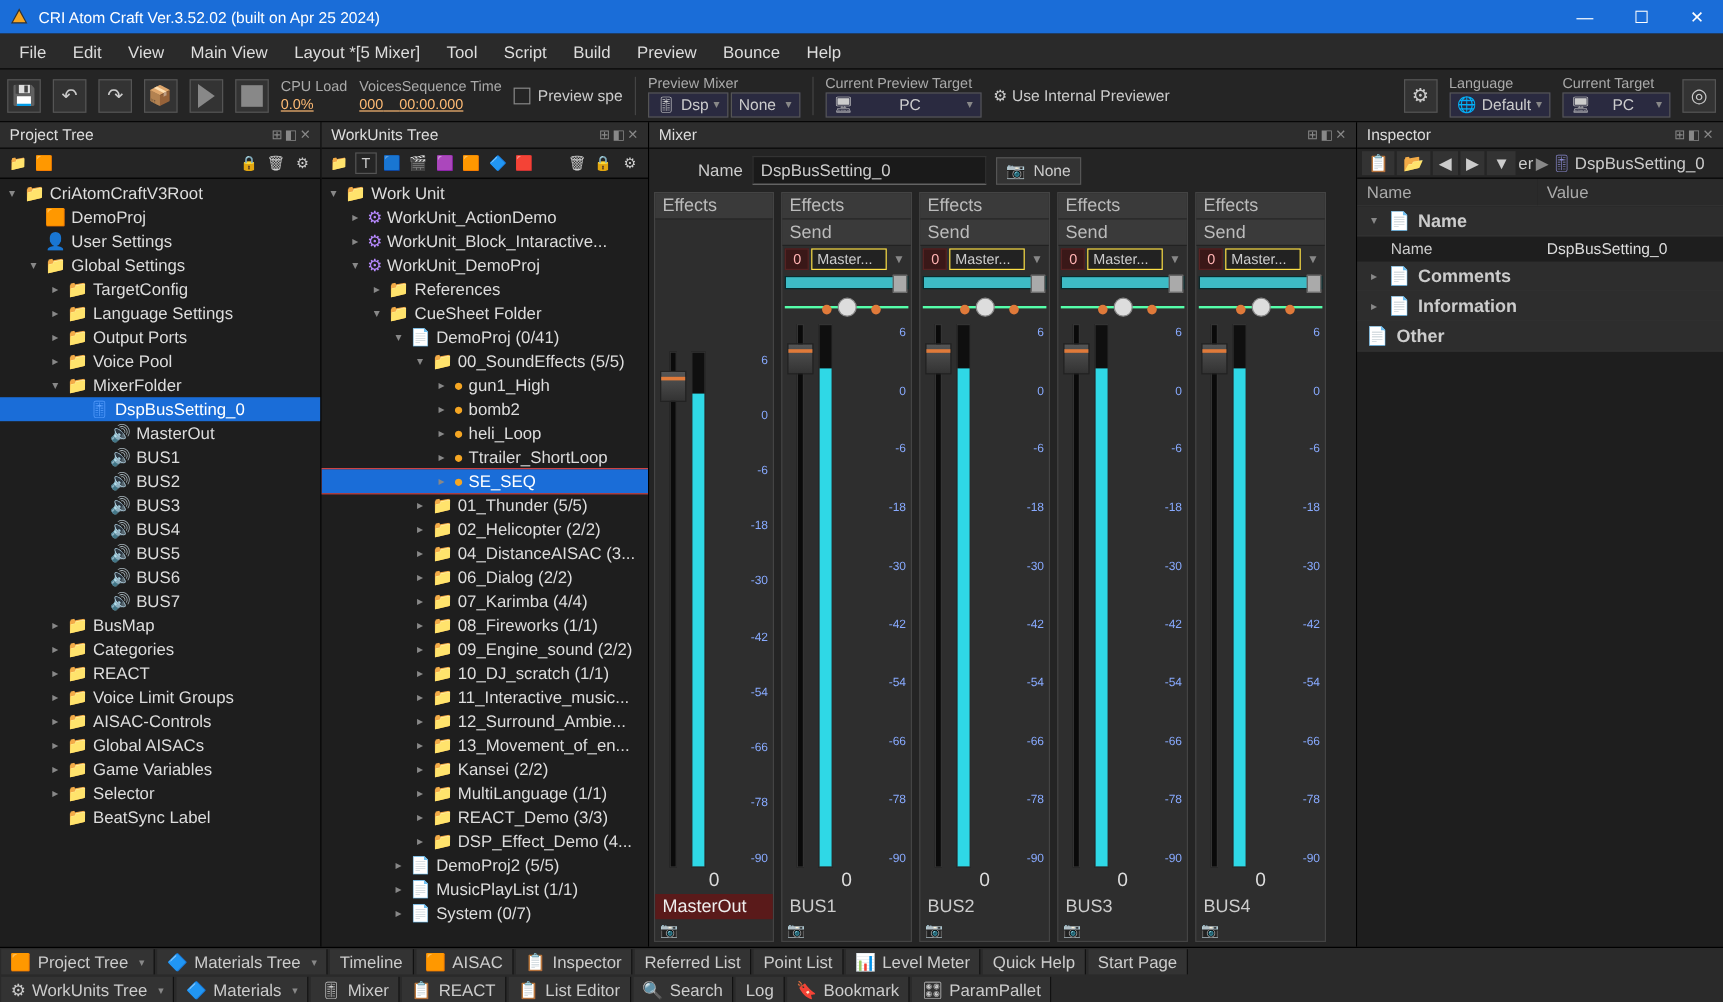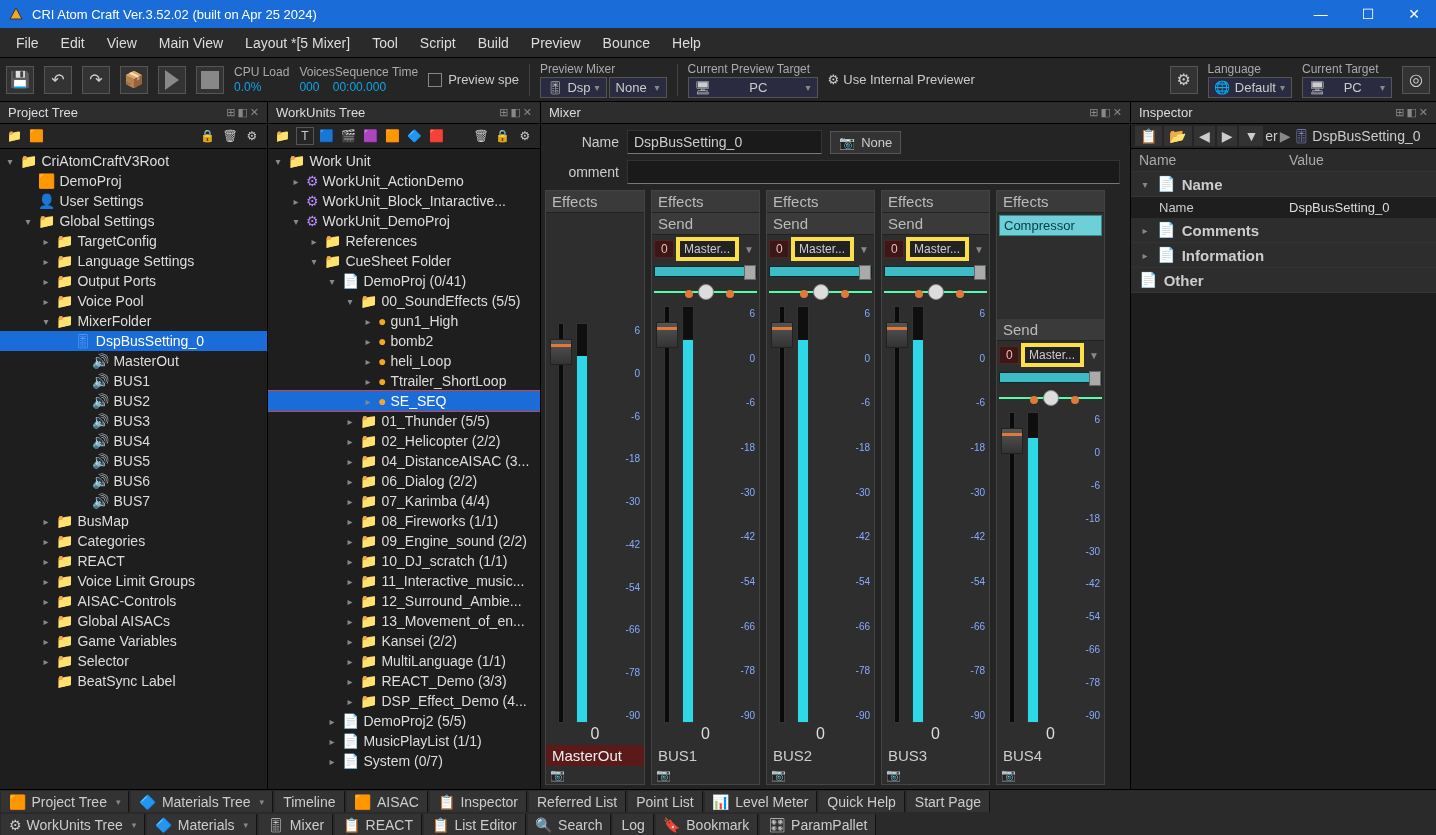--- a/index.html
+++ b/index.html
@@ -6,21 +6,21 @@
 body { background:#1e1e1e; color:#ccc; font-size:13px; width:1436px; height:835px; overflow:hidden; position:relative; }
 .titlebar { background:#1a6dd8; color:#fff; height:28px; display:flex; align-items:center; padding:0 8px; justify-content:space-between; }
 .titlebar .winctrl { display:flex; gap:18px; font-size:14px; }
 .titlebar .winctrl span { cursor:pointer; padding:4px 8px; }
 .menubar { background:#2a2a2a; height:30px; display:flex; align-items:center; padding:0 6px; gap:2px; border-bottom:1px solid #000; color:#ddd; font-size:14px; }
 .menubar span { padding:4px 10px; cursor:pointer; }
 .toolbar { background:#252525; height:44px; display:flex; align-items:center; padding:0 6px; gap:10px; border-bottom:1px solid #000; }
 .tb-btn { width:28px; height:28px; background:#333; border:1px solid #555; display:flex; align-items:center; justify-content:center; font-size:16px; cursor:pointer; }
 .tb-play { border-left:14px solid #888; border-top:10px solid transparent; border-bottom:10px solid transparent; width:0; height:0; }
 .tb-stop { width:18px; height:18px; background:#888; }
-.tb-stat { color:#0ea5e9; font-size:12px; line-height:1.2; }
+.tb-stat { color:#fdba74; font-size:12px; line-height:1.2;text-decoration:underline; }
 .tb-label { font-size:12px; color:#aaa; }
 .tb-group { display:flex; flex-direction:column; gap:1px; }
 .tb-select { background:#2a2a40; border:1px solid #555; color:#ccc; padding:2px 6px; min-width:58px; display:inline-flex; align-items:center; justify-content:space-between; gap:4px; cursor:pointer; font-size:13px; }
 .tb-select::after { content:"▾"; font-size:10px; color:#888; }
 .chk { width:14px; height:14px; border:1px solid #888; display:inline-block; vertical-align:middle; }
 .sep { width:1px; height:32px; background:#444; }
 
 .workspace { display:flex; height:calc(100% - 28px - 30px - 44px - 46px); }
 .panel { background:#1e1e1e; display:flex; flex-direction:column; border-right:1px solid #000; }
 .panel-hdr { background:#2d2d2d; color:#ddd; padding:2px 8px; display:flex; align-items:center; justify-content:space-between; border-bottom:1px solid #000; font-size:13px; height:22px; }
@@ -48,21 +48,21 @@
 .nonebox { background:#333; padding:3px 8px; border:1px solid #555; color:#ccc; display:flex; align-items:center; gap:6px; }
 .mixer-strips { flex:1; display:flex; gap:6px; padding:0 4px 4px 4px; overflow:hidden; }
 .strip { width:109px; background:#2e2e2e; border:1px solid #444; display:flex; flex-direction:column; }
 .strip.master { width:100px; }
 .strip-sec-h { background:#3a3a3a; color:#bbb; font-size:15px; padding:2px 6px; border-bottom:1px solid #222; }
 .fx-body { height:106px; padding:2px; display:flex; flex-direction:column; gap:2px; }
 .fx-chip { background:#6fcfd8; color:#063a40; font-size:13px; padding:2px 4px; border:1px solid #3a8a92; cursor:pointer; overflow:hidden; white-space:nowrap; }
 .send-body { padding:2px; display:flex; flex-direction:column; gap:3px; }
 .send-row { display:flex; align-items:center; gap:2px; }
 .send-val { background:#3a1818; color:#ffb3b3; font-size:12px; padding:1px 6px; border:1px solid #552222; width:20px; text-align:center; }
-.send-tgt { flex:1; background:#222; color:#ccc; font-size:12px; padding:1px 4px; border:4px solid #fde047; overflow:hidden; white-space:nowrap; }
+.send-tgt { flex:1; background:#222; color:#ccc; font-size:12px; padding:1px 4px; border:1px solid #fde047; overflow:hidden; white-space:nowrap; }
 .send-dd { color:#888; font-size:10px; padding:0 3px; cursor:pointer; }
 .send-slider { height:11px; background:#173c3f; border:1px solid #0a2a2c; position:relative; margin:2px 0; }
 .send-slider .fill { position:absolute; left:0; top:0; bottom:0; width:88%; background:#3dbcc6; }
 .send-slider .thumb { position:absolute; right:0; top:-2px; width:12px; height:15px; background:#aaa; border:1px solid #666; }
 .pan-row { height:16px; position:relative; margin-top:2px; }
 .pan-line { position:absolute; left:0; right:0; top:7px; height:2px; background:#5fa; }
 .pan-dot { position:absolute; top:6px; width:8px; height:8px; border-radius:50%; background:#e07a3a; }
 .pan-knob { position:absolute; left:50%; top:0; width:16px; height:16px; border-radius:50%; background:#ddd; border:1px solid #888; transform:translateX(-50%); }
 .meter-area { flex:1; display:flex; padding:4px 2px 0 2px; gap:2px; position:relative; min-height:250px; }
 .fader { width:26px; height:100%; position:relative; }
@@ -542,24 +542,20 @@
     <div class="mixer-body">
       <div class="mixer-top">
         <div class="mixer-top-row">
           <label>Name</label>
           <input style="flex: 0 0 150px;" value="DspBusSetting_0">
           <div class="nonebox">
               <span>📷</span>
               <span>None</span>
             </div>
         </div>
-        <div class="mixer-top-row">
-          <label>omment</label>
-          <input value="" style="">
-        </div>
       </div>
       <div class="mixer-strips" id="mixer-strips">
           <div class="strip master">
             <div class="strip-sec-h">Effects</div>
             <div class="fx-body"></div>
             <div class="meter-area">
               <div class="fader">
                 <div class="fader-track"></div>
                 <div class="fader-knob"></div>
               </div>
@@ -713,23 +709,20 @@
                 <div>-78</div>
                 <div>-90</div>
               </div>
             </div>
             <div class="strip-val">0</div>
             <div class="strip-name">BUS3</div>
             <div class="strip-foot">📷</div>
           </div>
           <div class="strip">
             <div class="strip-sec-h">Effects</div>
-            <div class="fx-body">
-              <div class="fx-chip">Compressor</div>
-            </div>
             <div class="strip-sec-h">Send</div>
             <div class="send-body">
               <div class="send-row">
                 <div class="send-val">0</div>
                 <div class="send-tgt">Master...</div>
                 <div class="send-dd">▼</div>
               </div>
               <div class="send-slider">
                 <div class="fill"></div>
                 <div class="thumb"></div>

